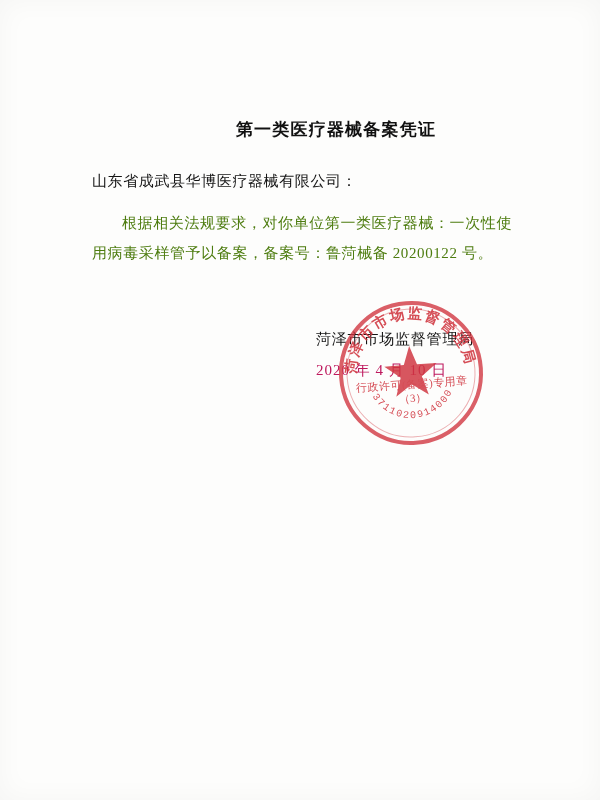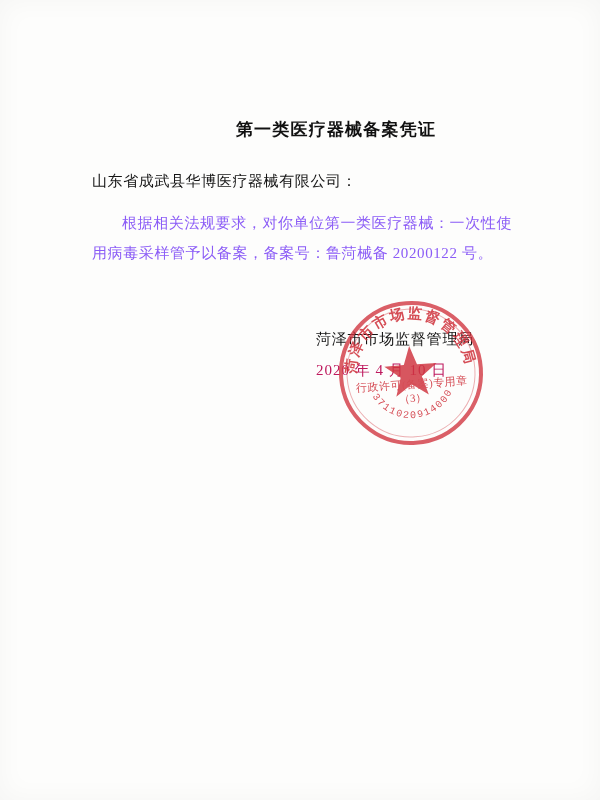--- a/index.html
+++ b/index.html
@@ -56,21 +56,21 @@
   }
 
   .body-text {
     position: absolute;
     top: 208px;
     left: 92px;
     width: 420px;
     font-size: 15px;
     line-height: 2.0;
     letter-spacing: 0.6px;
-    color: #8b5cf6;
+    color: #4d7c0f;
     text-indent: 2em;
     text-align: justify;
   }
 
   .issuer-block {
     position: absolute;
     top: 330px;
     left: 316px;
     width: 200px;
     text-align: left;

